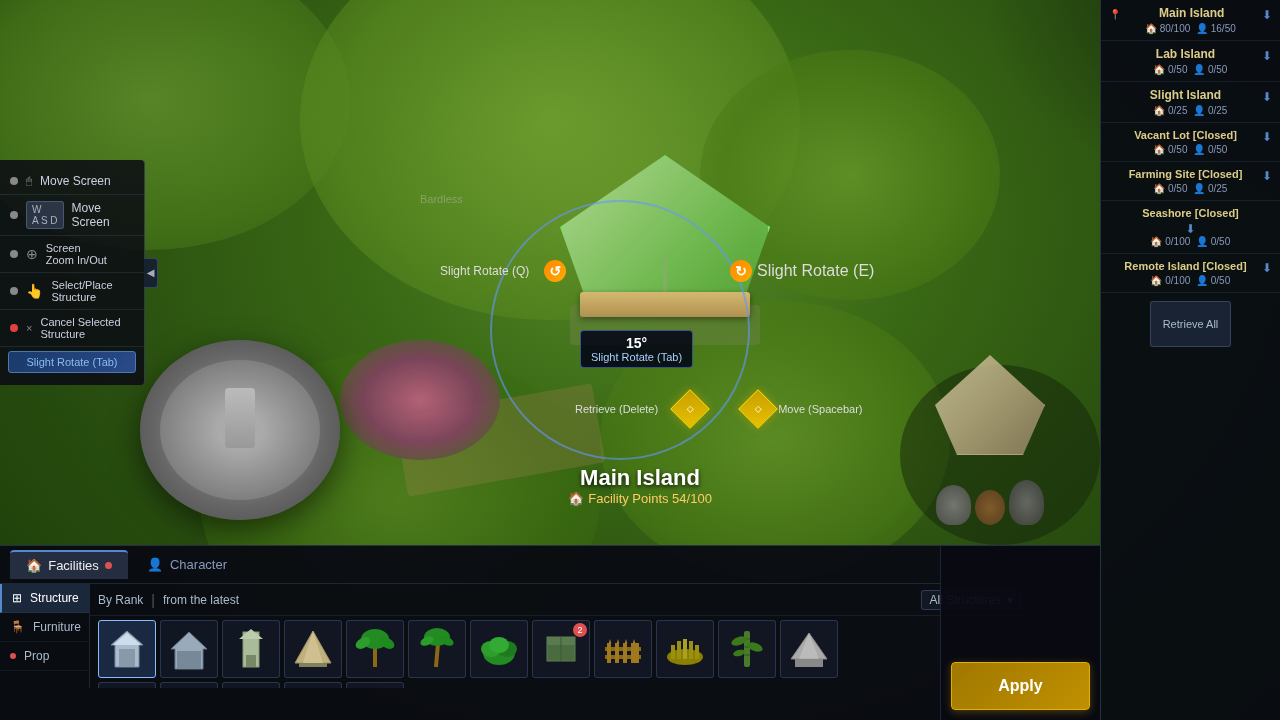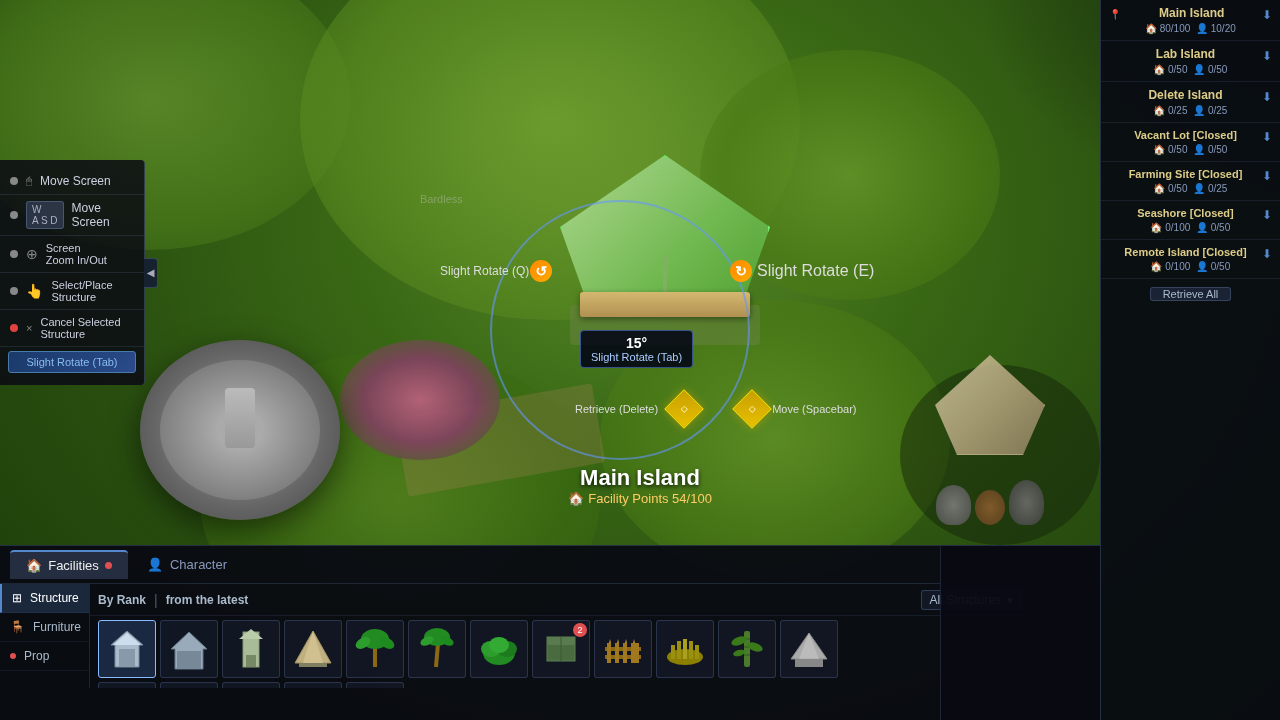--- a/index.html
+++ b/index.html
@@ -117,21 +117,21 @@
 
     
     .rotate-label-left {
       position: absolute;
       left: 440px;
       top: 260px;
       color: white;
       font-size: 12px;
       display: flex;
       align-items: center;
-      gap: 1px;
+      gap: 15px;
     }
     .rotate-label-right {
       position: absolute;
       left: 730px;
       top: 260px;
       color: white;
       font-size: 12px;
       display: flex;
       align-items: center;
       gap: 5px;
@@ -291,21 +291,21 @@
     }
 
     .retrieve-all-btn {
       margin: 8px auto;
       display: block;
       background: rgba(30,40,60,0.8);
       border: 1px solid rgba(80,100,140,0.5);
       border-radius: 3px;
       color: #aabbcc;
       font-size: 11px;
-      padding: 0 12px;
+      padding: 16px 12px;
       text-align: center;
       cursor: pointer;
     }
 
     
     .bottom-panel {
       position: absolute;
       bottom: 0;
       left: 0;
       right: 180px;
@@ -342,21 +342,20 @@
       color: #8899bb;
     }
     .tab-dot {
       width: 7px; height: 7px;
       border-radius: 50%;
       background: #e05050;
     }
     .toolbar-label {
       color: #aabbcc;
       font-size: 12px;
-      font-weight: bold;
     }
     .toolbar-separator {
       color: #556;
       font-size: 14px;
     }
     .toolbar-select {
       margin-left: auto;
       background: rgba(20,25,40,0.9);
       border: 1px solid rgba(80,100,140,0.5);
       border-radius: 3px;
@@ -541,21 +540,21 @@
     <div class="arrow-icon">↻</div>
     <span style="color:#ddd;font-size:16px;">Slight Rotate (E)</span>
   </div>
 
   <div class="context-tooltip">
     <div class="degrees">15°</div>
     <div style="font-size:11px;">Slight Rotate (Tab)</div>
   </div>
 
   <div style="position:absolute;left:575px;top:395px;display:flex;gap:40px;align-items:center;">
-    <div style="display:flex;align-items:center;gap:12px;">
+    <div style="display:flex;align-items:center;gap:18px;">
       <span style="color:#ddd;font-size:11px;">Retrieve (Delete)</span>
       <div class="action-diamond">
           <span>⬦</span>
         </div>
     </div>
     <div style="display:flex;align-items:center;gap:6px;">
       <div class="action-diamond">
           <span>⬦</span>
         </div>
       <span style="color:#ddd;font-size:11px;">Move (Spacebar)</span>
@@ -628,21 +627,21 @@
       <span class="island-name">Main Island</span>
       <span class="download-btn">⬇</span>
     </div>
     <div class="island-stats">
       <span class="stat-item">
           <span class="stat-icon">🏠</span>
           <span>80/100</span>
         </span>
       <span class="stat-item">
           <span class="stat-icon">👤</span>
-          <span>10/20</span>
+          <span>16/50</span>
         </span>
     </div>
   </div>
 
   <div class="island-entry">
     <div style="display:flex;justify-content:space-between;align-items:center;">
       <span class="island-name" style="flex:1;">Lab Island</span>
       <span class="download-btn">⬇</span>
     </div>
     <div class="island-stats">
@@ -652,21 +651,21 @@
         </span>
       <span class="stat-item">
           <span class="stat-icon">👤</span>
           <span>0/50</span>
         </span>
     </div>
   </div>
 
   <div class="island-entry">
     <div style="display:flex;justify-content:space-between;align-items:center;">
-      <span class="island-name" style="flex:1;">Delete Island</span>
+      <span class="island-name" style="flex:1;">Slight Island</span>
       <span class="download-btn">⬇</span>
     </div>
     <div class="island-stats">
       <span class="stat-item">
           <span class="stat-icon">🏠</span>
           <span>0/25</span>
         </span>
       <span class="stat-item">
           <span class="stat-icon">👤</span>
           <span>0/25</span>
@@ -702,21 +701,21 @@
           <span>0/50</span>
         </span>
       <span class="stat-item">
           <span class="stat-icon">👤</span>
           <span>0/25</span>
         </span>
     </div>
   </div>
 
   <div class="island-entry">
-    <div style="display:flex;justify-content:center;align-items:center;">
+    <div style="display:flex;justify-content:center;align-items:center;flex-direction:column;">
       <span class="island-name" style="flex:1;font-size:11px;">Seashore [Closed]</span>
       <span class="download-btn">⬇</span>
     </div>
     <div class="island-stats">
       <span class="stat-item">
           <span class="stat-icon">🏠</span>
           <span>0/100</span>
         </span>
       <span class="stat-item">
           <span class="stat-icon">👤</span>
@@ -960,13 +959,14 @@
           <div class="grid-item-img">
             
           </div>
         </div>
       </div>
     </div>
   </div>
 </div>
 
 <div class="action-buttons">
+  <button class="apply-btn">Apply</button>
 </div>
 
 </body></html>

